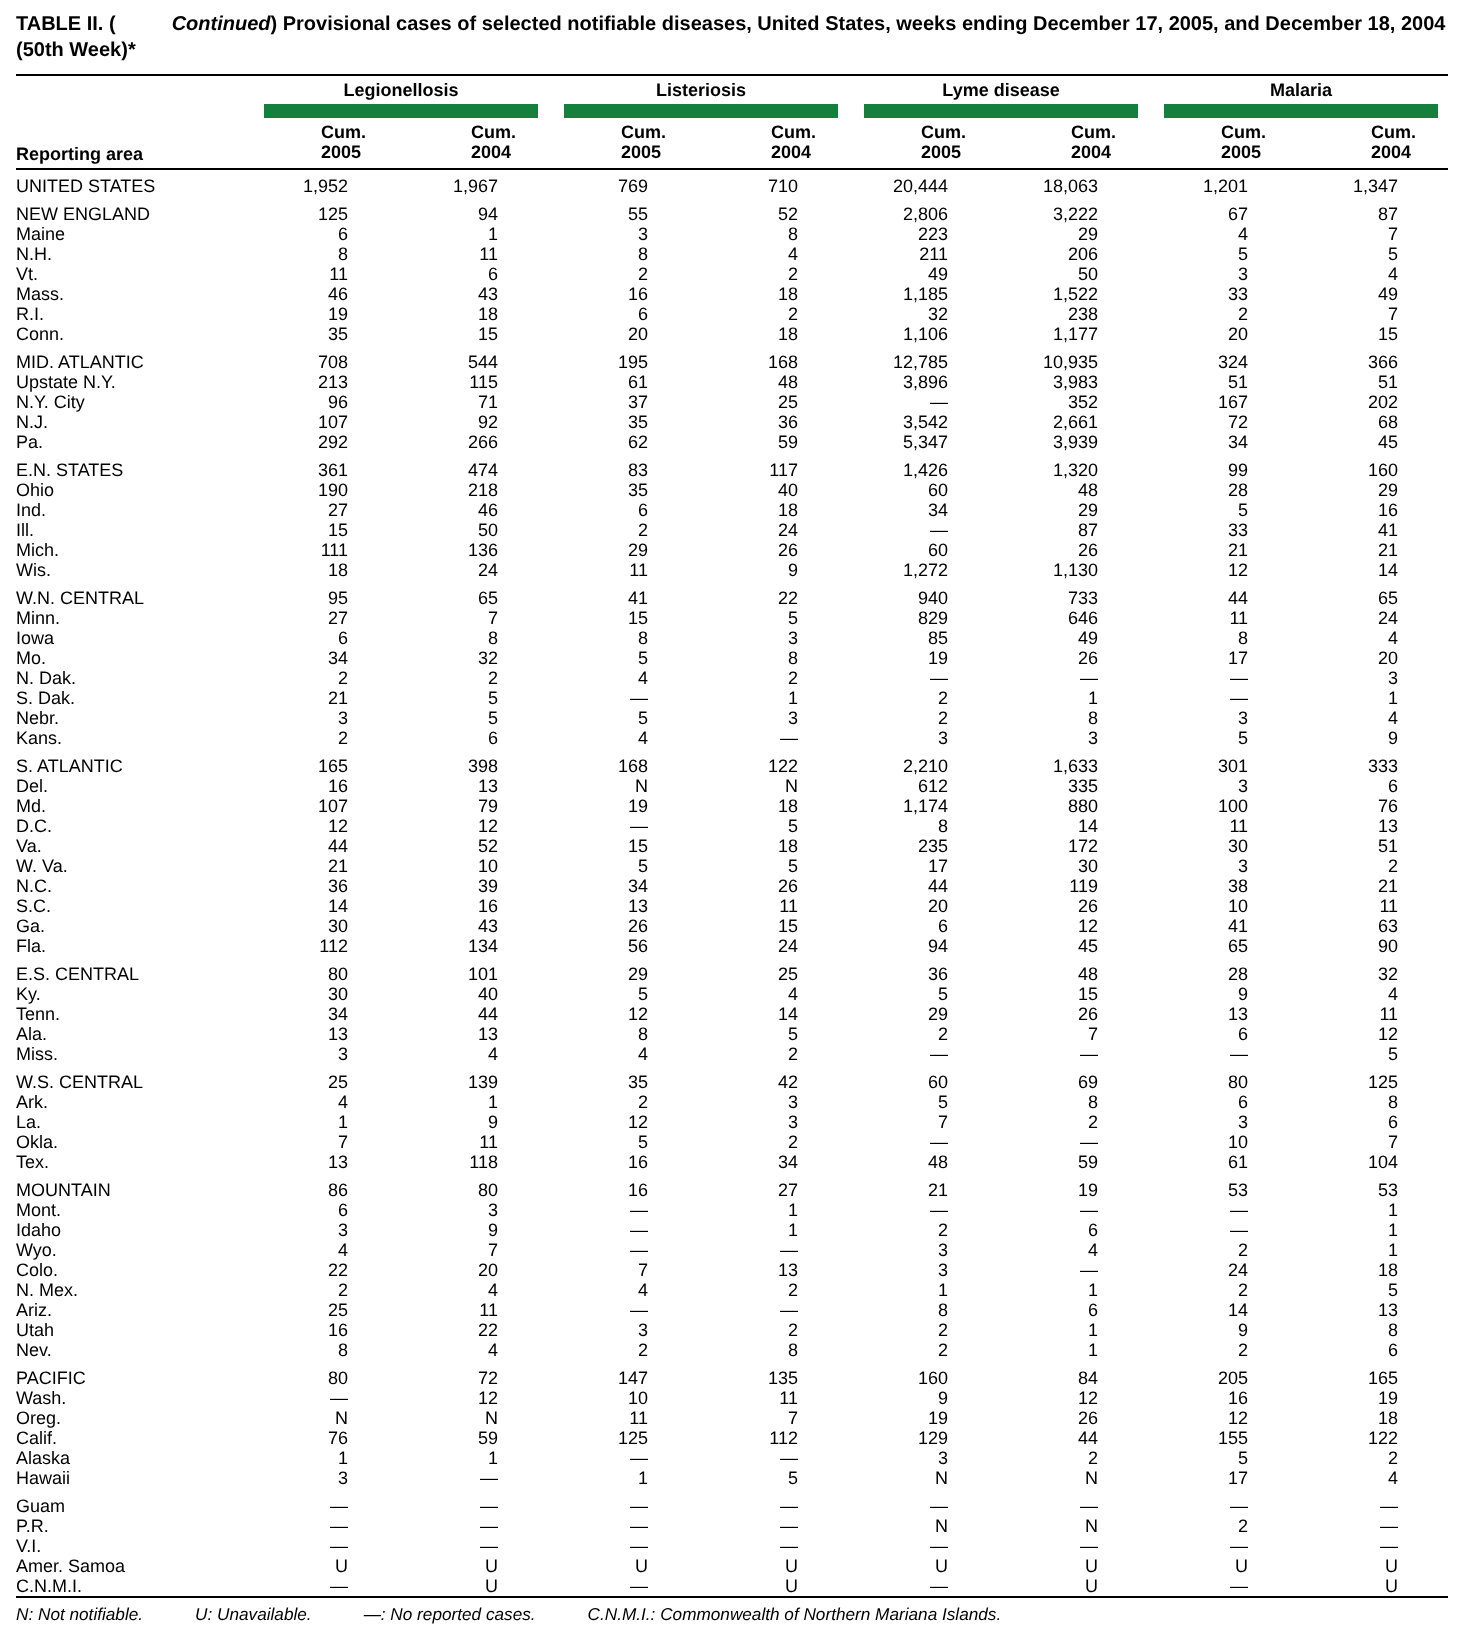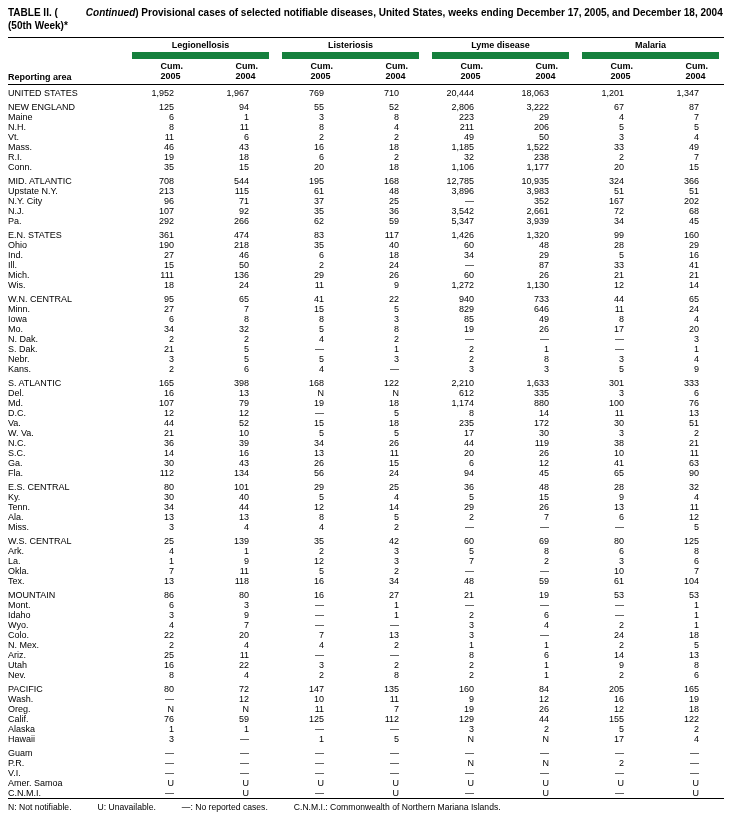--- a/index.html
+++ b/index.html
@@ -17,21 +17,21 @@
   th.group .grp-line{margin:1px 5px 0 8px;padding:1px 0 2px 0;border-bottom:7px solid #15803d;text-align:center;}
   th.label-col{text-align:left;vertical-align:bottom;padding:0 0 2px 0;border-top:1px solid #000;border-bottom:1px solid #000;margin-left:32px;}
   tr.sub-row th{border-bottom:1px solid #000;text-align:right;padding:2px 16px 2px 0;}
   .sub-box{display:inline-block;text-align:left;line-height:1.15;}
   tbody td{font-size:9px;line-height:10px;white-space:nowrap;overflow:hidden;padding:0;}
   td.label{text-align:left;}
   td.num{text-align:right;padding-right:25px;}
   tbody tr.first-data td{padding-top:3px;}
   tr.spacer td{height:4px;line-height:4px;font-size:1px;}
   .footnotes{font-size:8.6px;margin-top:3px;line-height:1.35;}
-  .fn-line1 span{margin-right:26px;}
+  .fn-line1 span{margin-right:26px;font-style:italic;}
   .fn-line1 span:last-child{margin-right:0;}
 </style>
 </head>
 <body>
 
 <div class="page">
 
   <div class="title"><span>TABLE II. (</span><span class="cont">Continued</span><span>) Provisional cases of selected notifiable diseases, United States, weeks ending December 17, 2005, and December 18, 2004 (50th Week)*</span></div>
 
   <table>

